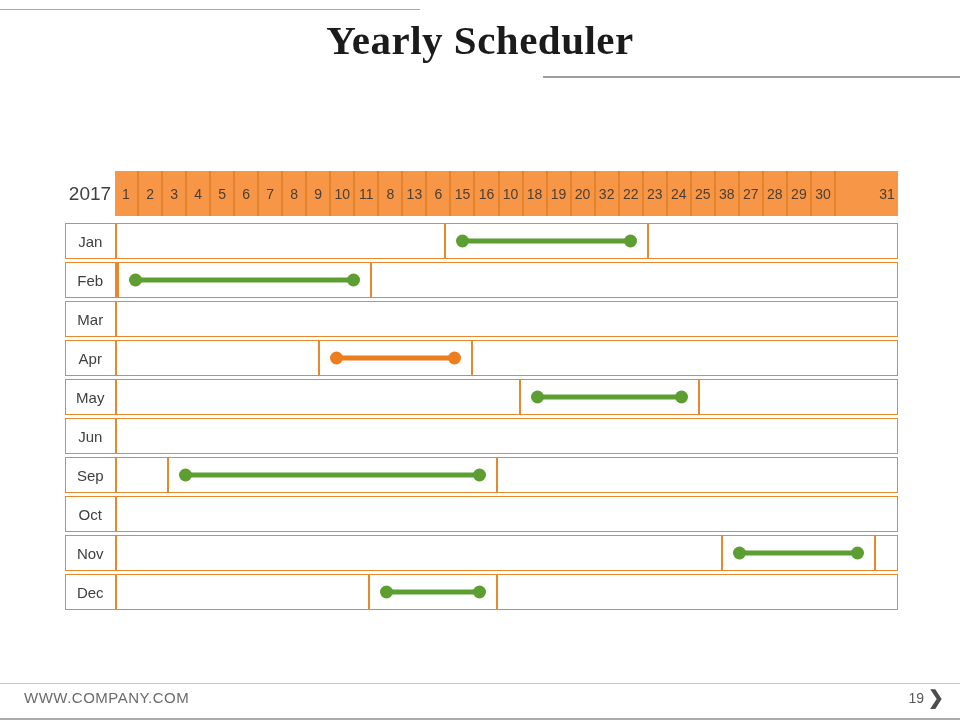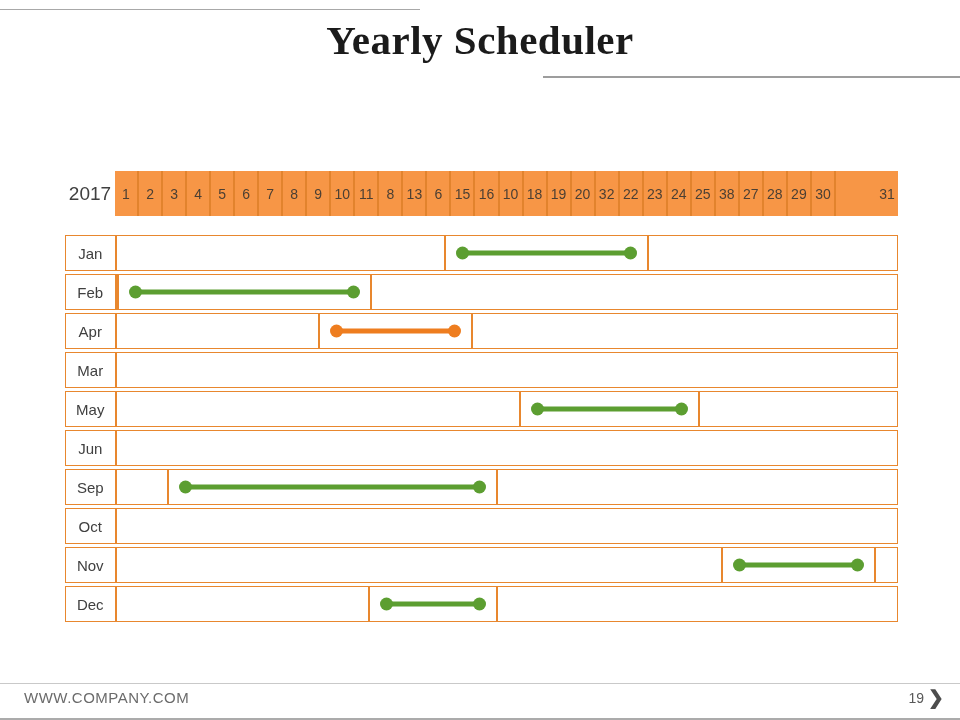--- a/index.html
+++ b/index.html
@@ -21,21 +21,21 @@
   .year-cell{
     width:50px;flex:0 0 50px;display:flex;align-items:center;justify-content:center;
     font-size:19px;color:#404040;background:#fff;
   }
   .days{flex:1;display:flex;background:#f79646;}
   .day-cell{
     flex:1;display:flex;align-items:center;justify-content:center;
     font-size:14px;color:#4b3f33;border-right:2px solid #e2832d;
   }
   .day-cell:last-child{border-right:none;padding-left:40px;}
-  .months{padding-top:16px;}
+  .months{padding-top:4px;}
   .month-row{
     display:flex;height:34px;margin-top:3px;
     border:1.5px solid #e8872e;background:#fff;
   }
   .month-label{
     width:48.5px;flex:0 0 48.5px;display:flex;align-items:center;justify-content:center;
     font-size:15px;color:#404040;border-right:2px solid #e8872e;
   }
   .month-grid{flex:1;position:relative;}
   .segment{
@@ -124,34 +124,34 @@
             <div class="segment" style="left: 0%; width: 32.2581%;">
               <div class="seg-bar" style="left: 10px; right: 10px;">
                 <div class="bar-line" style="background: rgb(92, 158, 49);"></div>
                 <div class="bar-dot left" style="background: rgb(92, 158, 49);"></div>
                 <div class="bar-dot right" style="background: rgb(92, 158, 49);"></div>
               </div>
             </div>
           </div>
         </div>
         <div class="month-row">
+          <div class="month-label">Mar</div>
+          <div class="month-grid"></div>
+        </div>
+        <div class="month-row">
           <div class="month-label">Apr</div>
           <div class="month-grid">
             <div class="segment" style="left: 25.8065%; width: 19.3548%;">
               <div class="seg-bar" style="left: 10px; right: 10px;">
                 <div class="bar-line" style="background: rgb(238, 125, 31);"></div>
                 <div class="bar-dot left" style="background: rgb(238, 125, 31);"></div>
                 <div class="bar-dot right" style="background: rgb(238, 125, 31);"></div>
               </div>
             </div>
           </div>
-        </div>
-        <div class="month-row">
-          <div class="month-label">Mar</div>
-          <div class="month-grid"></div>
         </div>
         <div class="month-row">
           <div class="month-label">May</div>
           <div class="month-grid">
             <div class="segment" style="left: 51.6129%; width: 22.5806%;">
               <div class="seg-bar" style="left: 10px; right: 10px;">
                 <div class="bar-line" style="background: rgb(92, 158, 49);"></div>
                 <div class="bar-dot left" style="background: rgb(92, 158, 49);"></div>
                 <div class="bar-dot right" style="background: rgb(92, 158, 49);"></div>
               </div>

